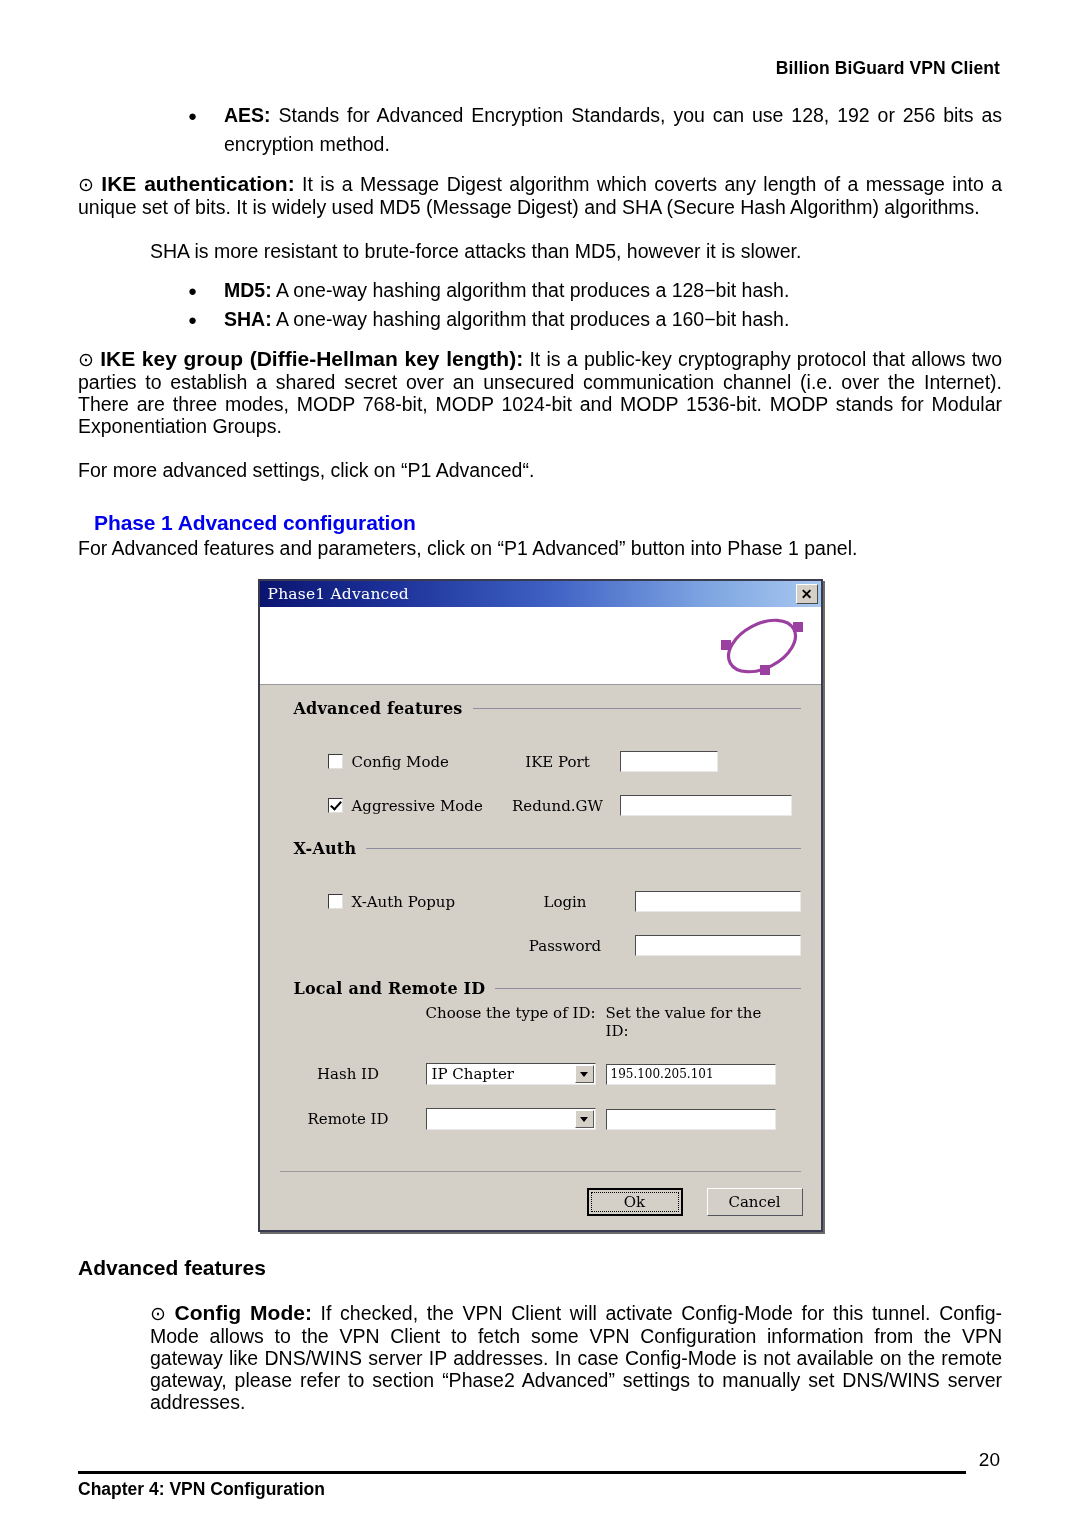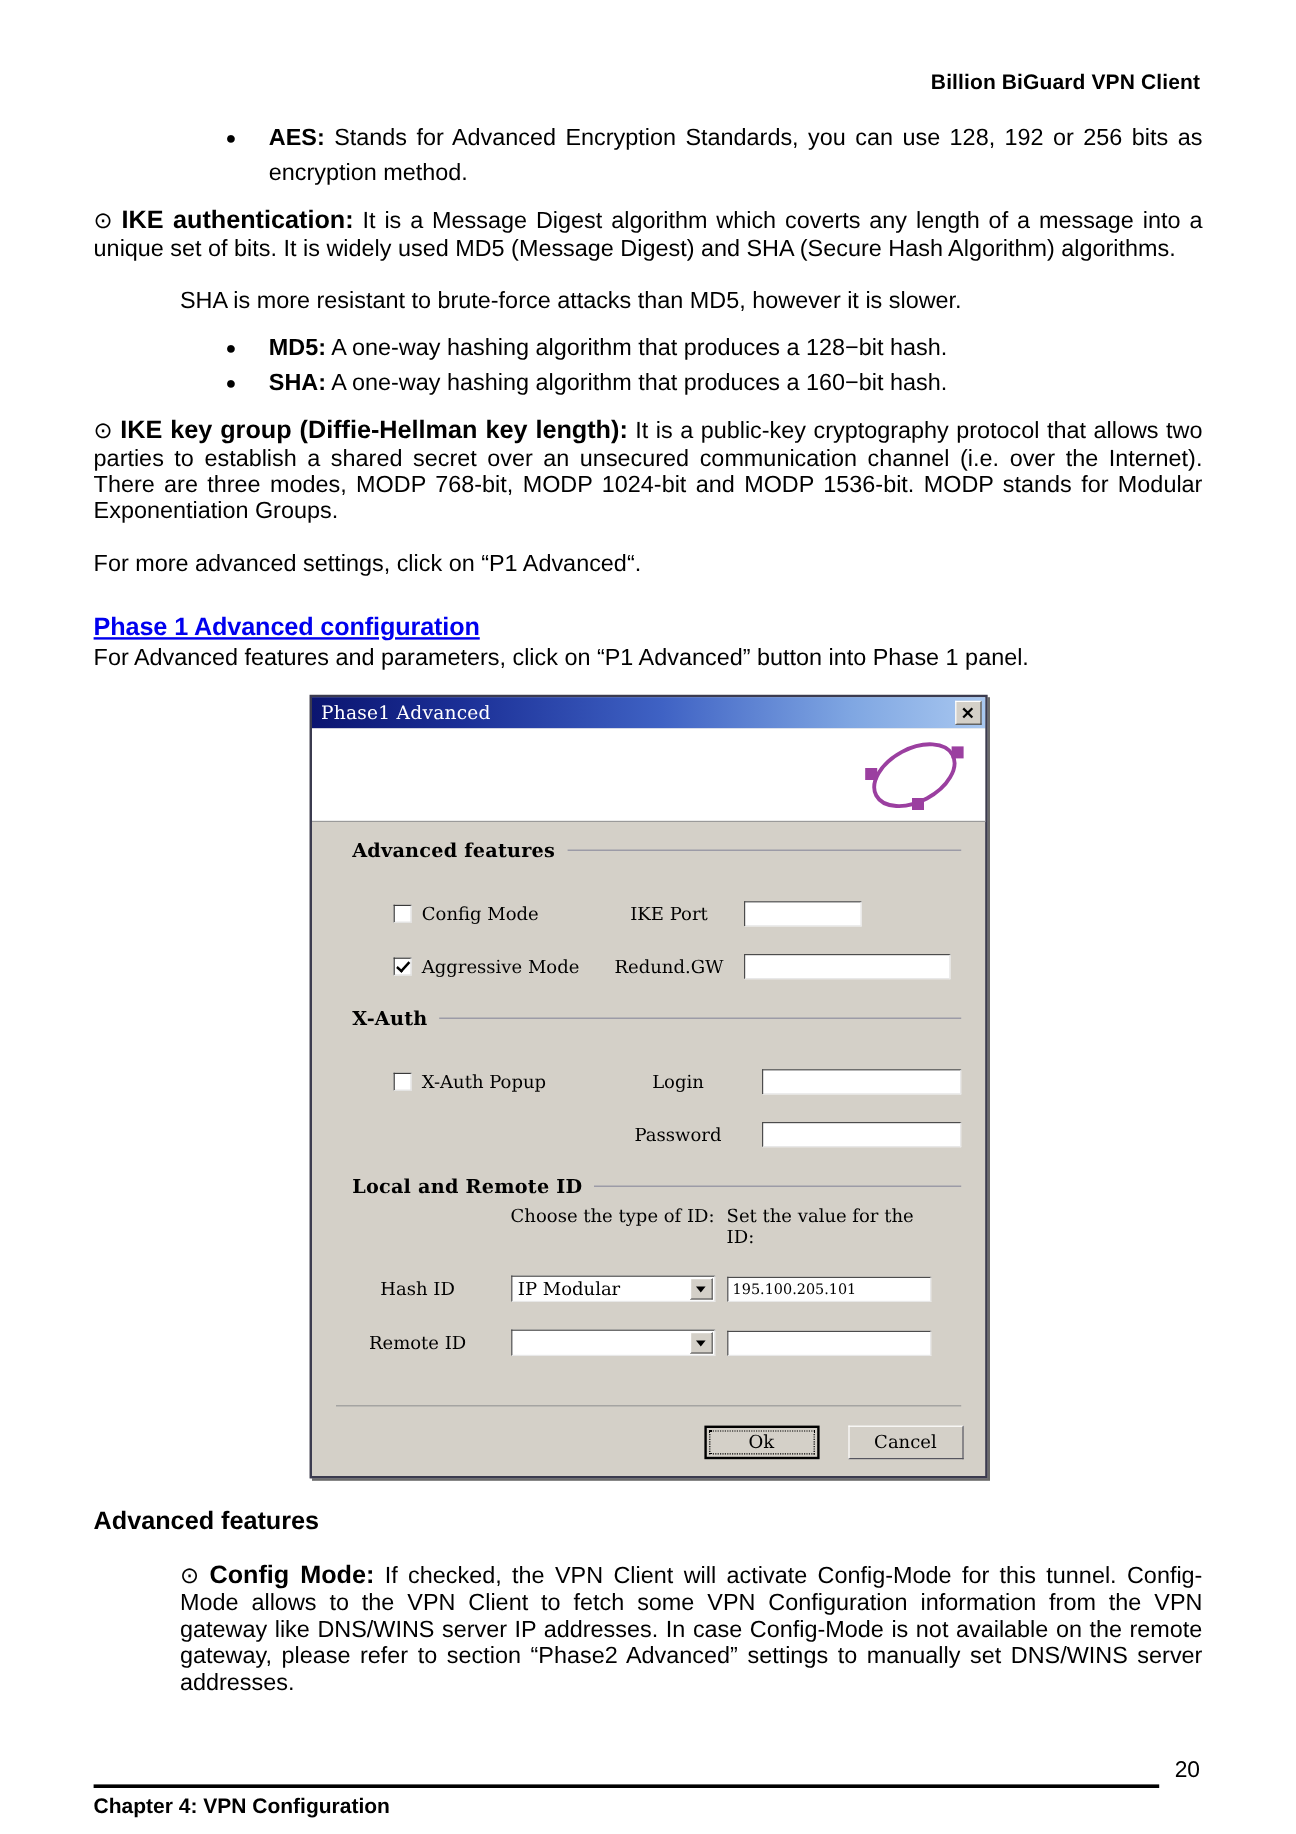--- a/index.html
+++ b/index.html
@@ -59,23 +59,22 @@
   .spacer-md { height:22px; }
   .spacer-lg { height:30px; }
 
   .odot { font-size:19px; }
 
   
   .h-blue {
     color:#0000ee;
     font-weight:bold;
     font-size:21px;
-    margin:0 0 2px 0;
+    margin:0 0 2px 16px;
     letter-spacing:-0.1px;
-    text-decoration:underline;
   }
   .h-black {
     color:#000;
     font-weight:bold;
     font-size:21px;
     margin:0;
   }
 
   
   .dialog-wrap { display:flex; justify-content:center; }
@@ -268,21 +267,21 @@
     position:relative;
   }
   .btn.default .inner {
     position:absolute;
     inset:2px;
     border:1px dotted #000;
     display:flex; align-items:center; justify-content:center;
   }
 
   
-  .footer-wrap { position:absolute; left:78px; right:78px; bottom:12px; }
+  .footer-wrap { position:absolute; left:78px; right:78px; bottom:28px; }
   .footer-num {
     text-align:right;
     font-size:19px;
     line-height:20px;
     padding-right:2px;
     margin-bottom:1px;
   }
   .footer-rule {
     height:3px;
     background:#000;
@@ -438,21 +437,21 @@
           <div class="rowset" style="padding-top:6px">
             <div class="colhead-row">
               <div style="width:146px"></div>
               <div style="width:180px">Choose the type of ID:</div>
               <div style="width:180px">Set the value for the ID:</div>
             </div>
 
             <div class="frow">
               <div class="fld-label" style="width:146px">Hash ID</div>
               <div class="combo" style="width:170px">
-                <span>IP Modular</span>
+                <span>IP Chapter</span>
                 <span class="combo-btn">
                     <i></i>
                   </span>
               </div>
               <div style="width:10px"></div>
               <div class="tbox" style="width:170px">195.100.205.101</div>
             </div>
 
             <div class="frow">
               <div class="fld-label" style="width:146px">Remote ID</div>

